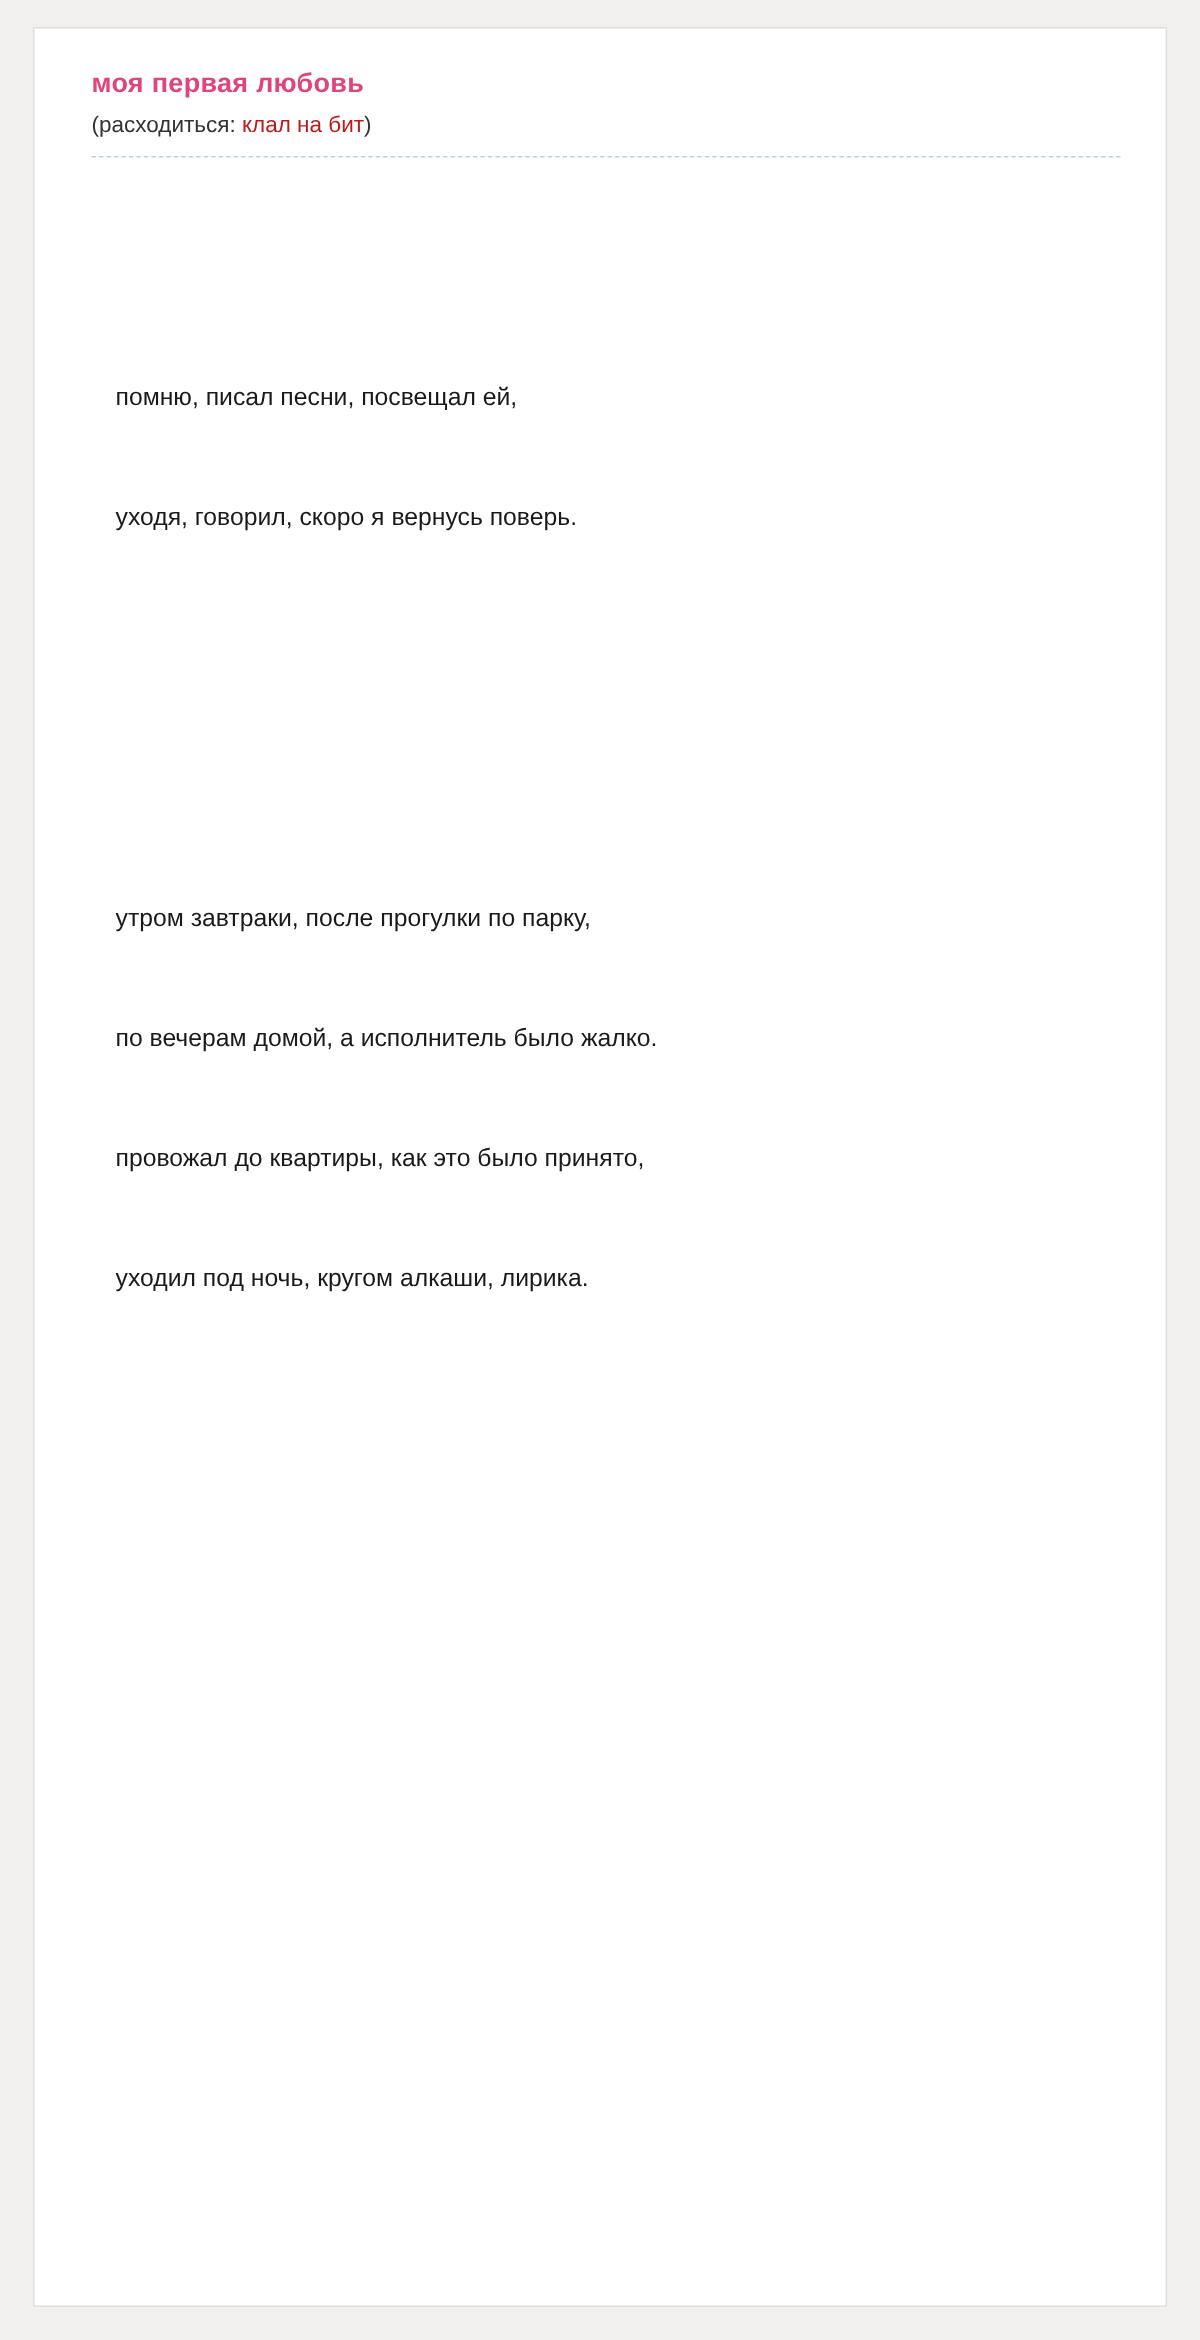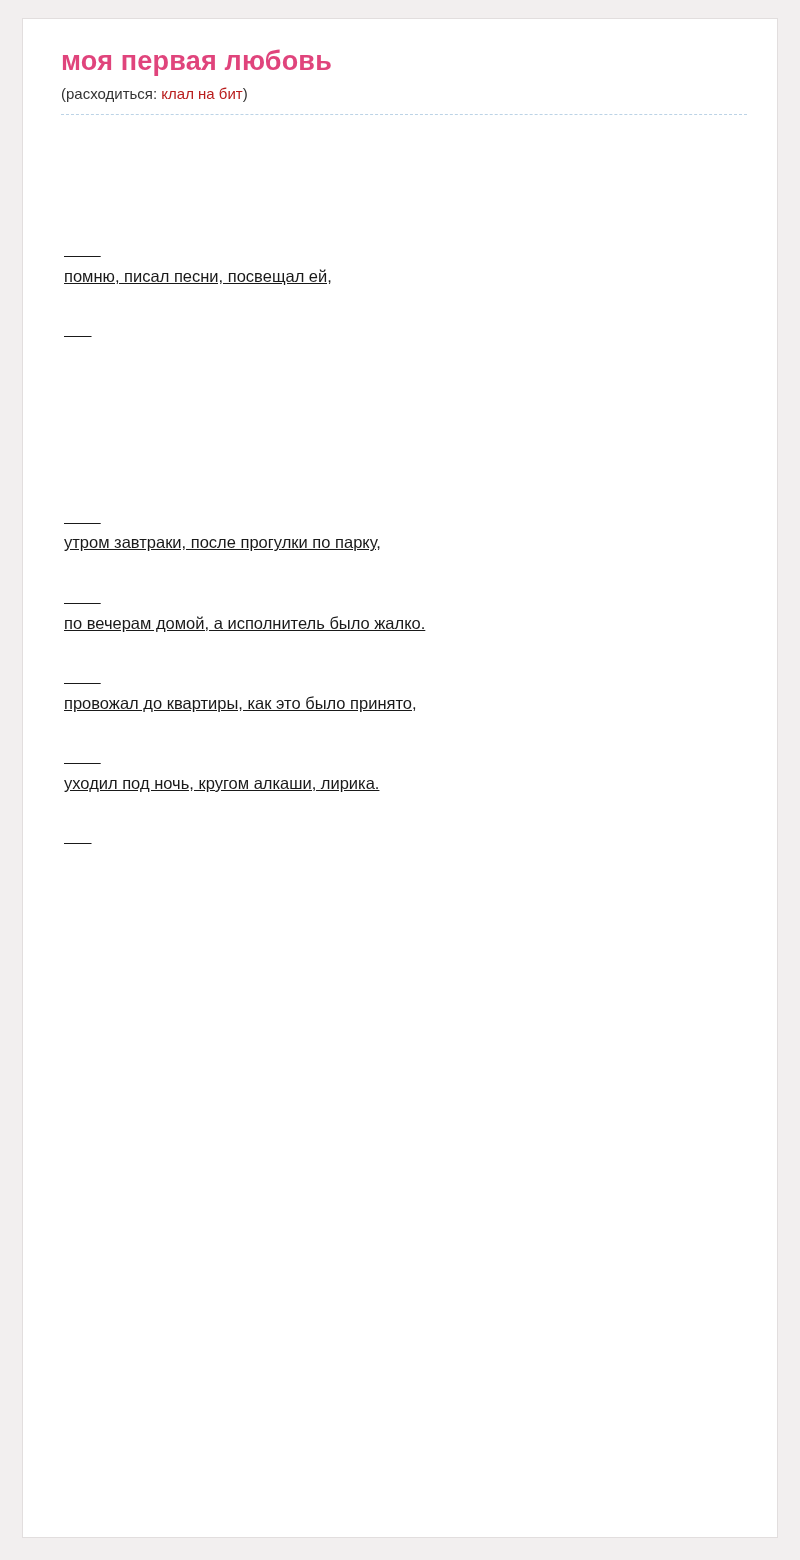--- a/index.html
+++ b/index.html
@@ -21,21 +21,21 @@
   }
   .sheet {
     background: #ffffff;
     border: 1px solid #e2dede;
     box-sizing: border-box;
     min-height: 1520px;
     padding: 26px 30px 40px 38px;
   }
   .song-title {
     color: #e0447c;
-    font-size: 27px;
+    font-size: 18px;
     font-weight: bold;
     line-height: 1.2;
     margin: 0 0 8px 0;
     letter-spacing: 0.2px;
   }
   .artist-line {
     font-size: 15px;
     color: #333333;
     margin: 0 0 2px 0;
   }
@@ -50,22 +50,21 @@
     height: 0;
   }
   .lyrics {
     font-size: 16.5px;
     line-height: 1.62;
     color: #1a1a1a;
     white-space: pre-wrap;
     word-wrap: break-word;
   }
   .stanza {
-    margin: 0 0 26px 3px;
-    text-decoration: underline;
+    margin: 0 0 26px 16px;
   }
   .line {
     margin: 0;
     padding: 0;
   }
 </style>
 </head>
 <body>
 
 <div class="page">
@@ -76,20 +75,21 @@
     <div class="artist-line">
       <span>(расходиться: </span><a class="artist-link" href="#">клал на бит</a><span>)</span>
     </div>
 
     <hr class="divider">
 
     <div class="lyrics">
 
       <div class="stanza">
         <div class="line">помню, писал песни, посвещал ей,</div>
+        <div class="line">уходя, говорил, скоро я вернусь поверь.</div>
       </div>
 
 
       <div class="stanza">
         <div class="line">утром завтраки, после прогулки по парку,</div>
         <div class="line">по вечерам домой, а исполнитель было жалко.</div>
         <div class="line">провожал до квартиры, как это было принято,</div>
         <div class="line">уходил под ночь, кругом алкаши, лирика.</div>
       </div>
 

